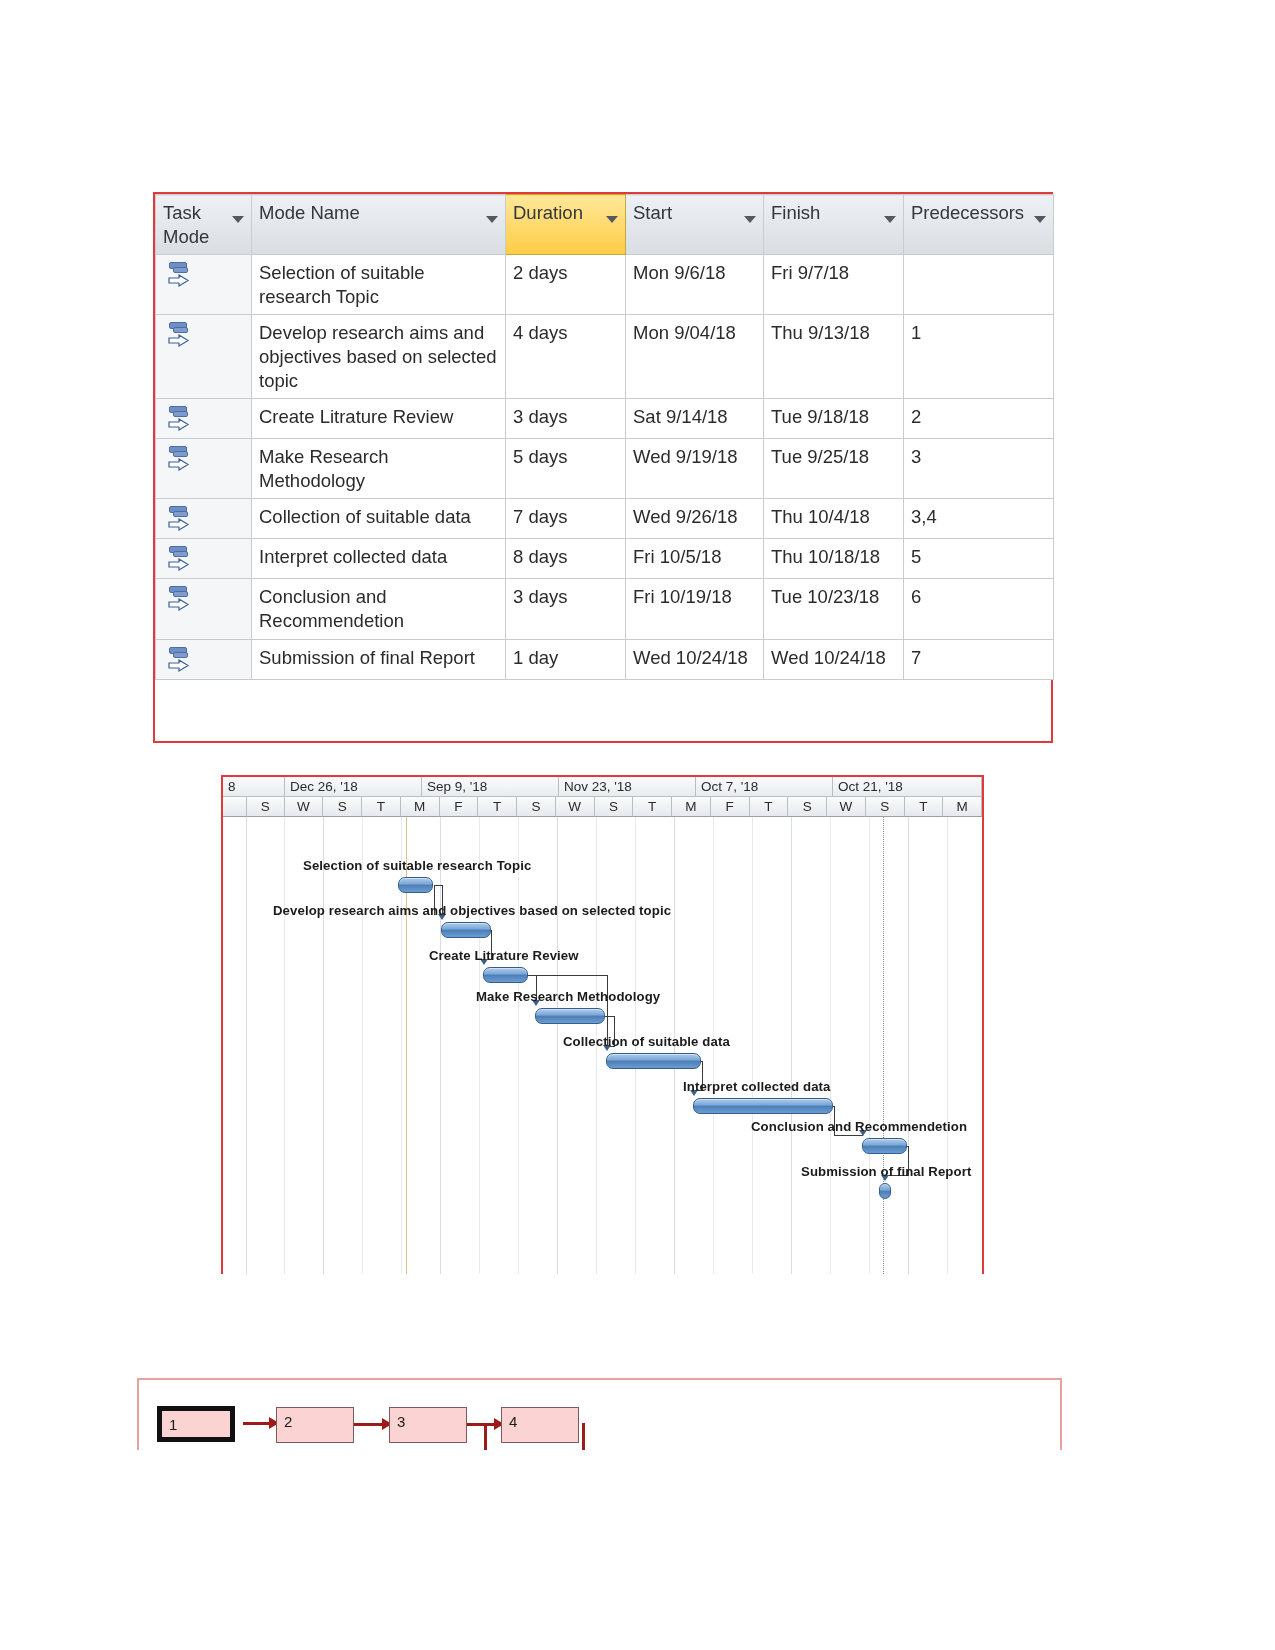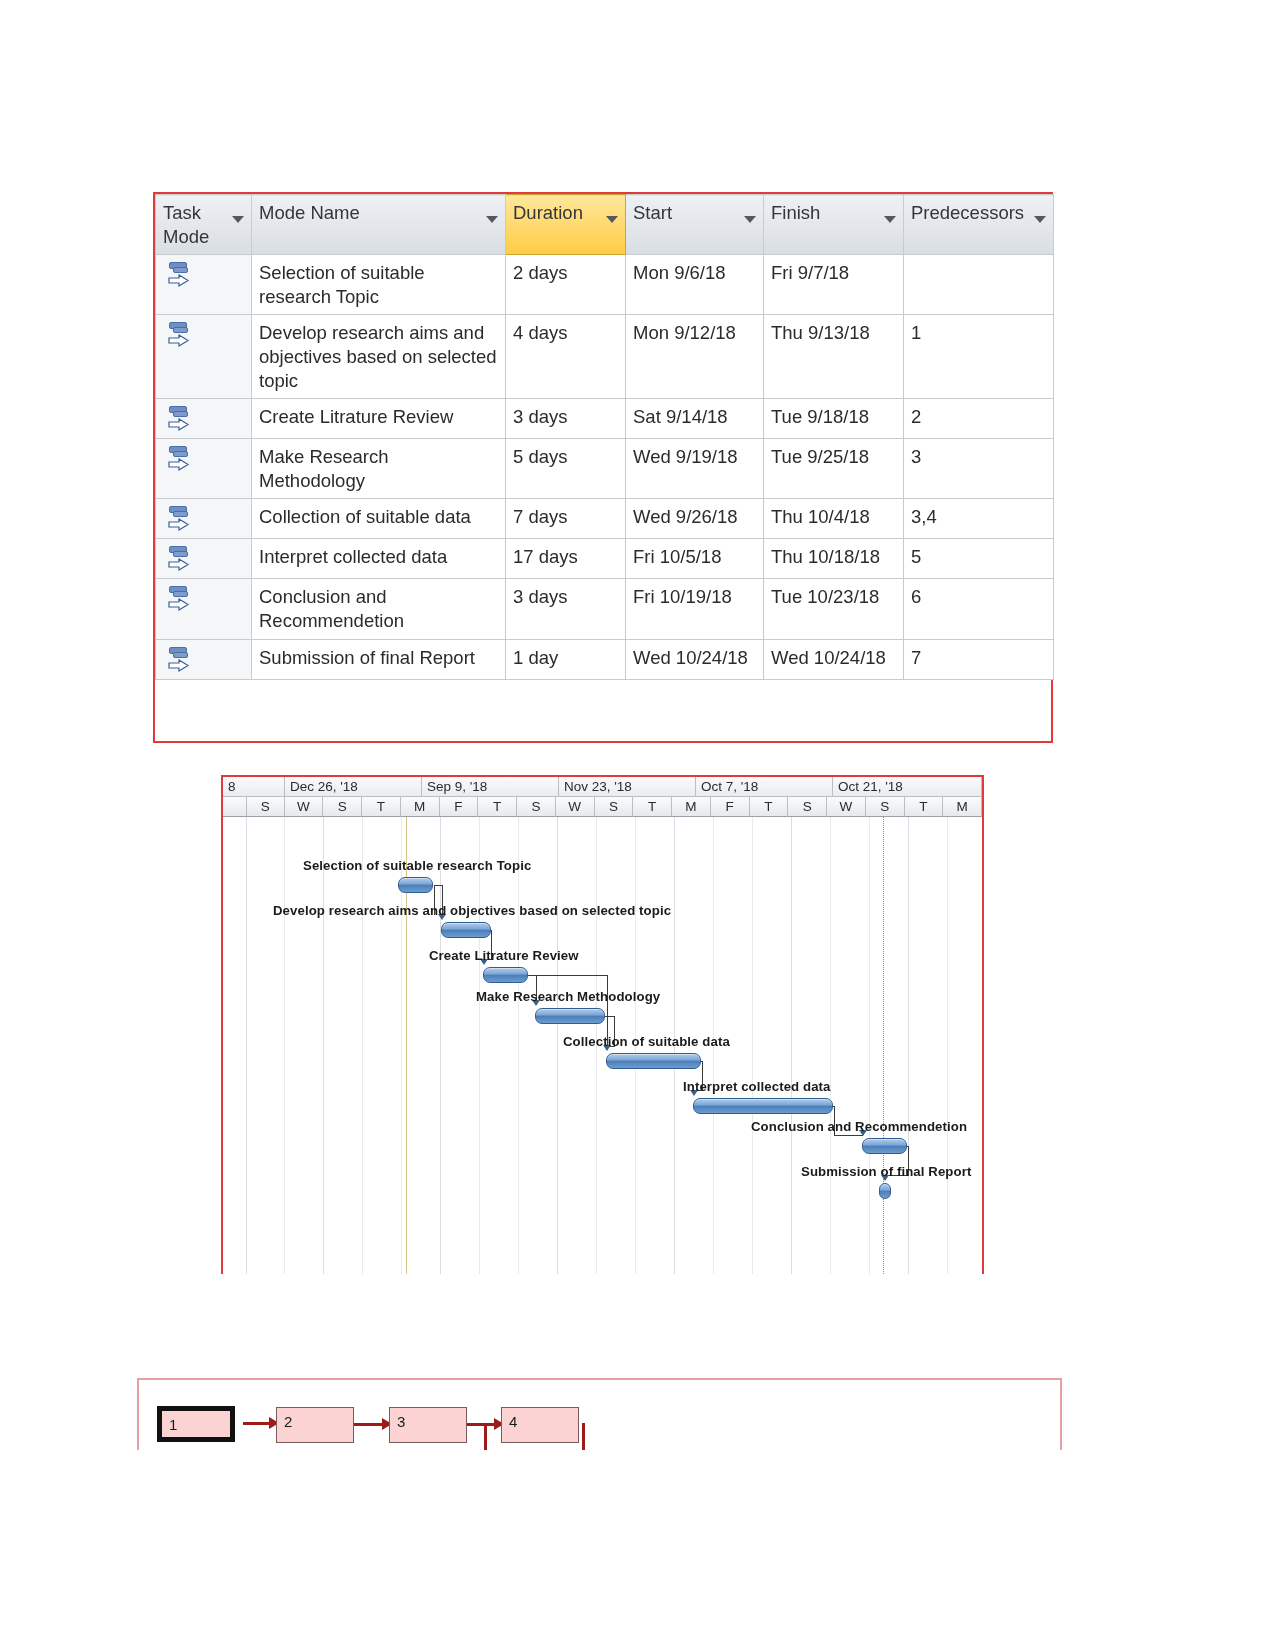--- a/index.html
+++ b/index.html
@@ -222,21 +222,21 @@
             <span class="modeicon">
               <span class="bar1"></span>
                 <span class="bar2"></span>
               <svg class="arrowg" width="22" height="14" viewBox="0 0 22 14">
                 <path d="M1 4 H11 V1 L20 6.5 L11 12 V9 H1 Z" fill="#ffffff" stroke="#3a5f96" stroke-width="1.2"></path>
               </svg>
             </span>
           </td>
           <td>Develop research aims and objectives based on selected topic</td>
           <td>4 days</td>
-          <td>Mon 9/12/18</td>
+          <td>Mon 9/04/18</td>
           <td>Thu 9/13/18</td>
           <td>1</td>
           <td></td>
         </tr>
         <tr>
           <td class="mode-cell">
             <span class="modeicon">
               <span class="bar1"></span>
                 <span class="bar2"></span>
               <svg class="arrowg" width="22" height="14" viewBox="0 0 22 14">
@@ -289,21 +289,21 @@
           <td class="mode-cell">
             <span class="modeicon">
               <span class="bar1"></span>
                 <span class="bar2"></span>
               <svg class="arrowg" width="22" height="14" viewBox="0 0 22 14">
                 <path d="M1 4 H11 V1 L20 6.5 L11 12 V9 H1 Z" fill="#ffffff" stroke="#3a5f96" stroke-width="1.2"></path>
               </svg>
             </span>
           </td>
           <td>Interpret collected data</td>
-          <td>17 days</td>
+          <td>8 days</td>
           <td>Fri 10/5/18</td>
           <td>Thu 10/18/18</td>
           <td>5</td>
           <td></td>
         </tr>
         <tr>
           <td class="mode-cell">
             <span class="modeicon">
               <span class="bar1"></span>
                 <span class="bar2"></span>

